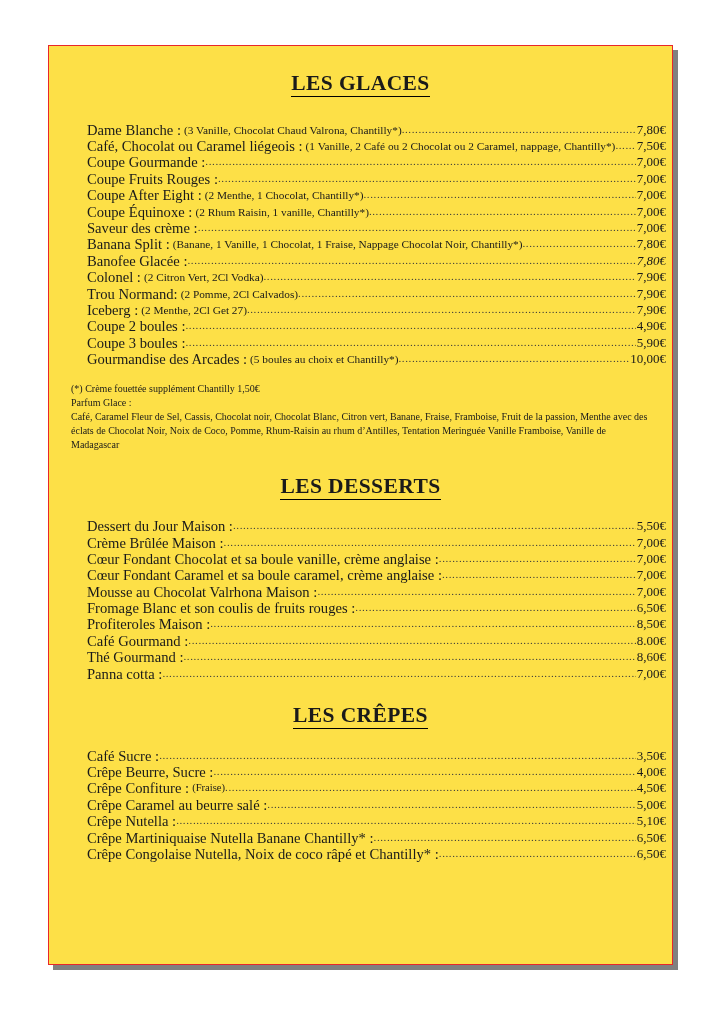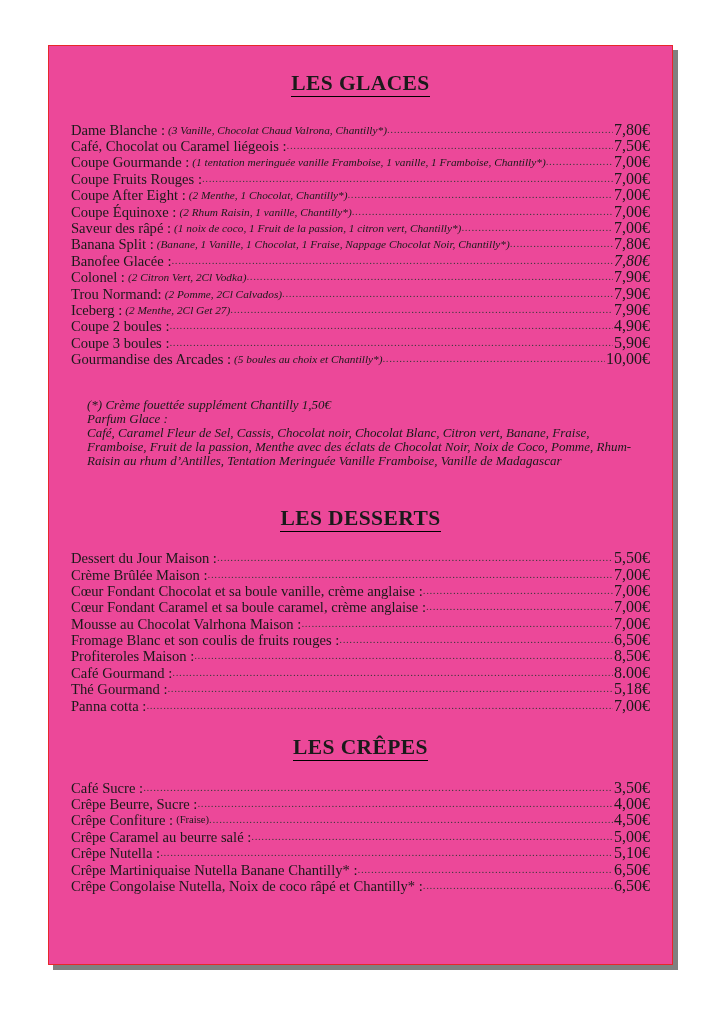--- a/index.html
+++ b/index.html
@@ -16,21 +16,21 @@
     overflow: hidden;
   }
 
   
   #menu-page {
     position: absolute;
     left: 48px;
     top: 45px;
     width: 625px;
     height: 920px;
-    background: #ec4899;
+    background: #fde047;
     border: 1.6px solid #e8272a;
     box-sizing: border-box;
     box-shadow: 5px 5px 0 0 #808080;
   }
 
   #menu-inner {
     position: absolute;
     left: 0; top: 0; right: 0; bottom: 0;
     padding: 26px 22px 10px 22px;
     box-sizing: border-box;
@@ -59,31 +59,31 @@
   .items { margin: 0; padding: 0; }
 
   .item-row {
     display: flex;
     align-items: flex-end;
     width: 100%;
     line-height: 16.4px;
     height: 16.4px;
     overflow: hidden;
     white-space: nowrap;
+    margin-left: 16px;
   }
 
   .item-name {
     font-size: 14.6px;
     flex: 0 0 auto;
     white-space: nowrap;
   }
 
   .item-desc {
     font-size: 11.3px;
-    font-style: italic;
     flex: 0 0 auto;
     white-space: nowrap;
     padding-left: 3px;
   }
   .item-desc.plain {
     font-style: normal;
     font-size: 10.6px;
   }
 
   .leader {
@@ -92,33 +92,32 @@
     white-space: nowrap;
     font-size: 11px;
     letter-spacing: 0.6px;
     color: #3a3a3a;
     min-width: 4px;
     position: relative;
     bottom: 1px;
   }
 
   .item-price {
-    font-size: 16px;
+    font-size: 13px;
     flex: 0 0 auto;
     text-align: center;
     padding-left: 1px;
   }
   .item-price.italic { font-style: italic; }
 
   
   .notes {
-    font-size: 13px;
-    font-style: italic;
+    font-size: 10px;
     line-height: 14.2px;
-    margin: 16px;
+    margin: 0;
     padding: 0;
   }
   .notes-gap { height: 14px; }
   .note-line { white-space: nowrap; }
   .note-para { white-space: normal; }
 </style>
 </head>
 <body>
 
 <div id="menu-page">
@@ -130,26 +129,26 @@
     <div class="section-gap-1"></div>
     <div class="items" id="items-glaces">
         <div class="item-row">
           <span class="item-name">Dame Blanche :</span>
           <span class="item-desc">(3 Vanille, Chocolat Chaud Valrona, Chantilly*)</span>
           <span class="leader">....................................................................................................................................................................................</span>
           <span class="item-price">7,80€</span>
         </div>
         <div class="item-row">
           <span class="item-name">Café, Chocolat ou Caramel liégeois :</span>
+          <span class="item-desc">(1 Vanille, 2 Café ou 2 Chocolat ou 2 Caramel, nappage, Chantilly*)</span>
           <span class="leader">....................................................................................................................................................................................</span>
           <span class="item-price">7,50€</span>
         </div>
         <div class="item-row">
           <span class="item-name">Coupe Gourmande :</span>
-          <span class="item-desc">(1 tentation meringuée vanille Framboise, 1 vanille, 1 Framboise, Chantilly*)</span>
           <span class="leader">....................................................................................................................................................................................</span>
           <span class="item-price">7,00€</span>
         </div>
         <div class="item-row">
           <span class="item-name">Coupe Fruits Rouges :</span>
           <span class="leader">....................................................................................................................................................................................</span>
           <span class="item-price">7,00€</span>
         </div>
         <div class="item-row">
           <span class="item-name">Coupe After Eight :</span>
@@ -157,22 +156,21 @@
           <span class="leader">....................................................................................................................................................................................</span>
           <span class="item-price">7,00€</span>
         </div>
         <div class="item-row">
           <span class="item-name">Coupe Équinoxe :</span>
           <span class="item-desc">(2 Rhum Raisin, 1 vanille, Chantilly*)</span>
           <span class="leader">....................................................................................................................................................................................</span>
           <span class="item-price">7,00€</span>
         </div>
         <div class="item-row">
-          <span class="item-name">Saveur des râpé :</span>
-          <span class="item-desc">(1 noix de coco, 1 Fruit de la passion, 1 citron vert, Chantilly*)</span>
+          <span class="item-name">Saveur des crème :</span>
           <span class="leader">....................................................................................................................................................................................</span>
           <span class="item-price">7,00€</span>
         </div>
         <div class="item-row">
           <span class="item-name">Banana Split :</span>
           <span class="item-desc">(Banane, 1 Vanille, 1 Chocolat, 1 Fraise, Nappage Chocolat Noir, Chantilly*)</span>
           <span class="leader">....................................................................................................................................................................................</span>
           <span class="item-price">7,80€</span>
         </div>
         <div class="item-row">
@@ -265,21 +263,21 @@
           <span class="item-price">8,50€</span>
         </div>
         <div class="item-row">
           <span class="item-name">Café Gourmand :</span>
           <span class="leader">....................................................................................................................................................................................</span>
           <span class="item-price">8.00€</span>
         </div>
         <div class="item-row">
           <span class="item-name">Thé Gourmand :</span>
           <span class="leader">....................................................................................................................................................................................</span>
-          <span class="item-price">5,18€</span>
+          <span class="item-price">8,60€</span>
         </div>
         <div class="item-row">
           <span class="item-name">Panna cotta :</span>
           <span class="leader">....................................................................................................................................................................................</span>
           <span class="item-price">7,00€</span>
         </div>
       </div>
 
     <div class="section-gap-2"></div>
     <h2 class="section-title">

